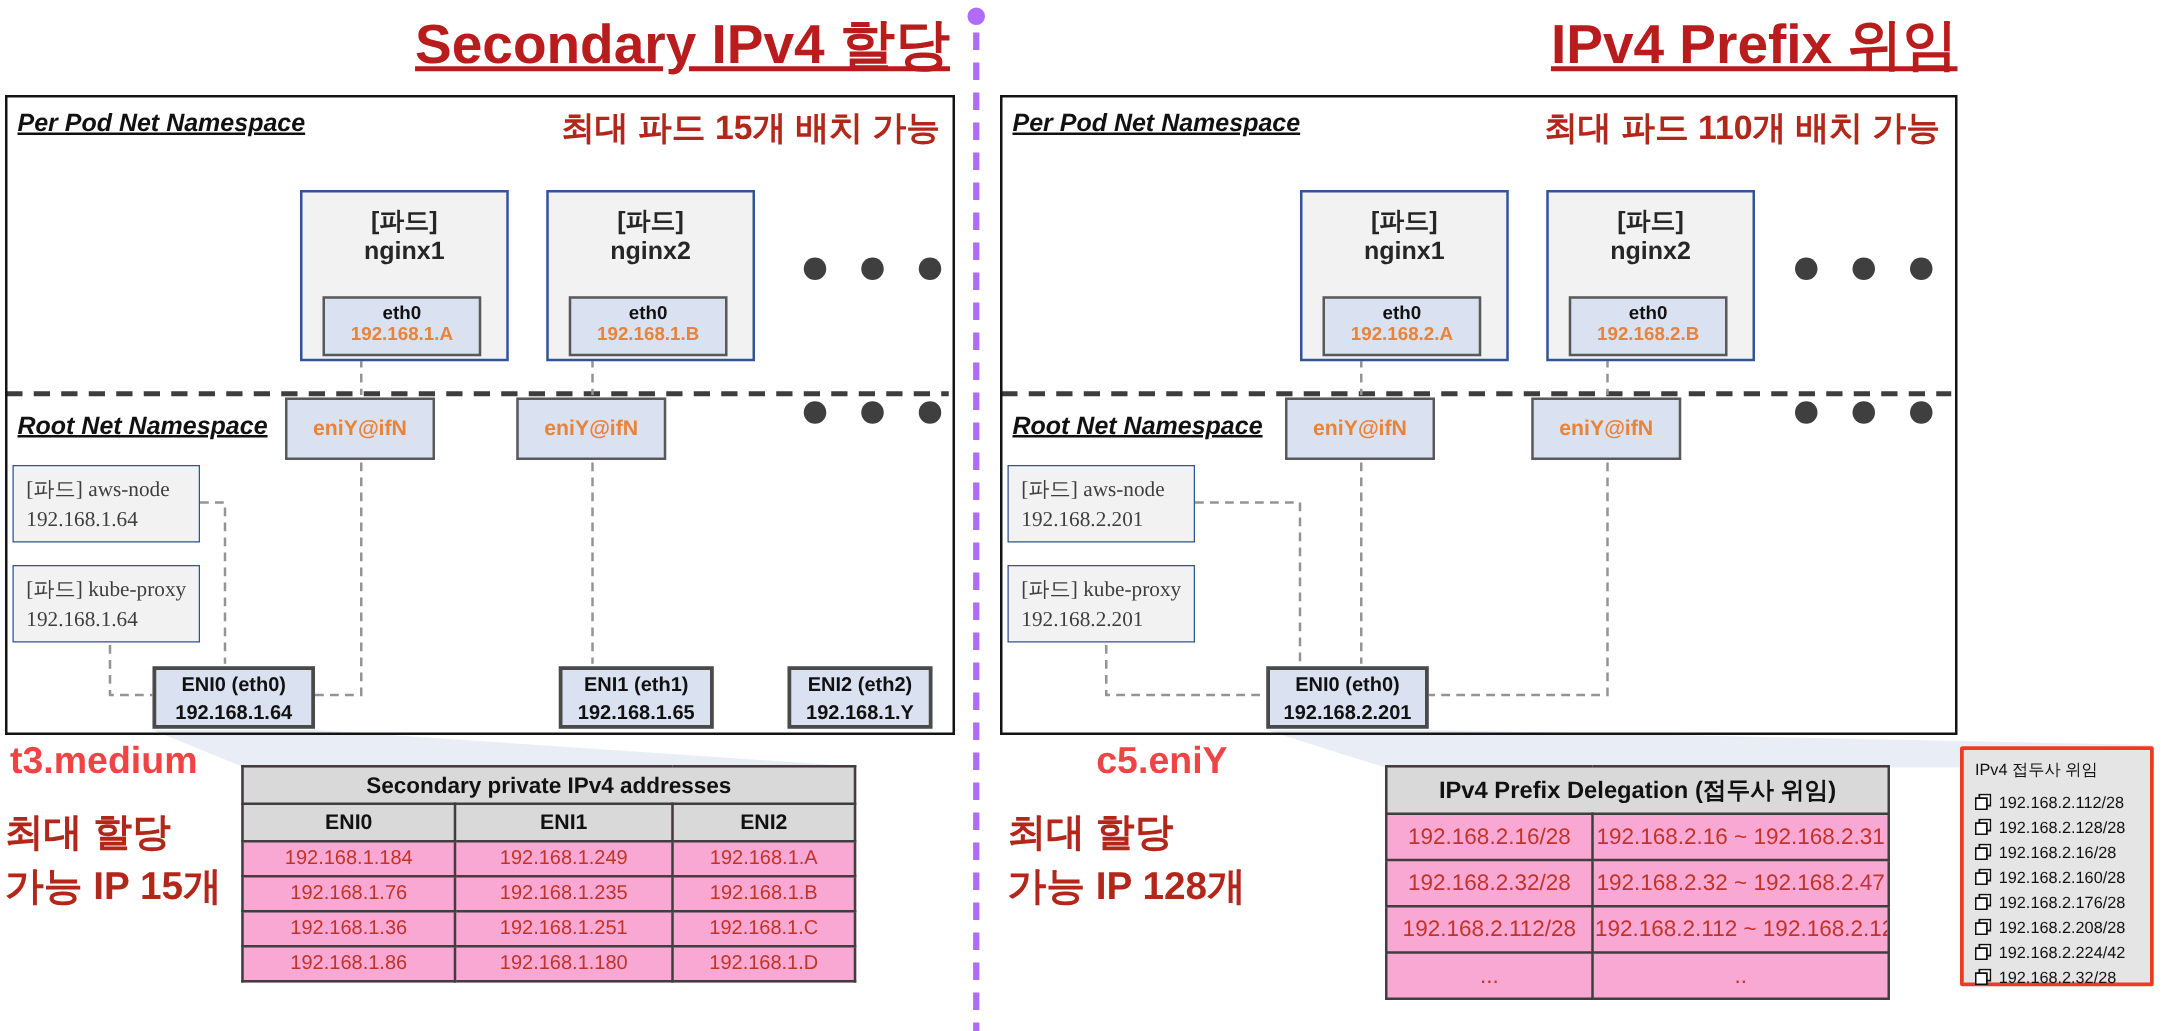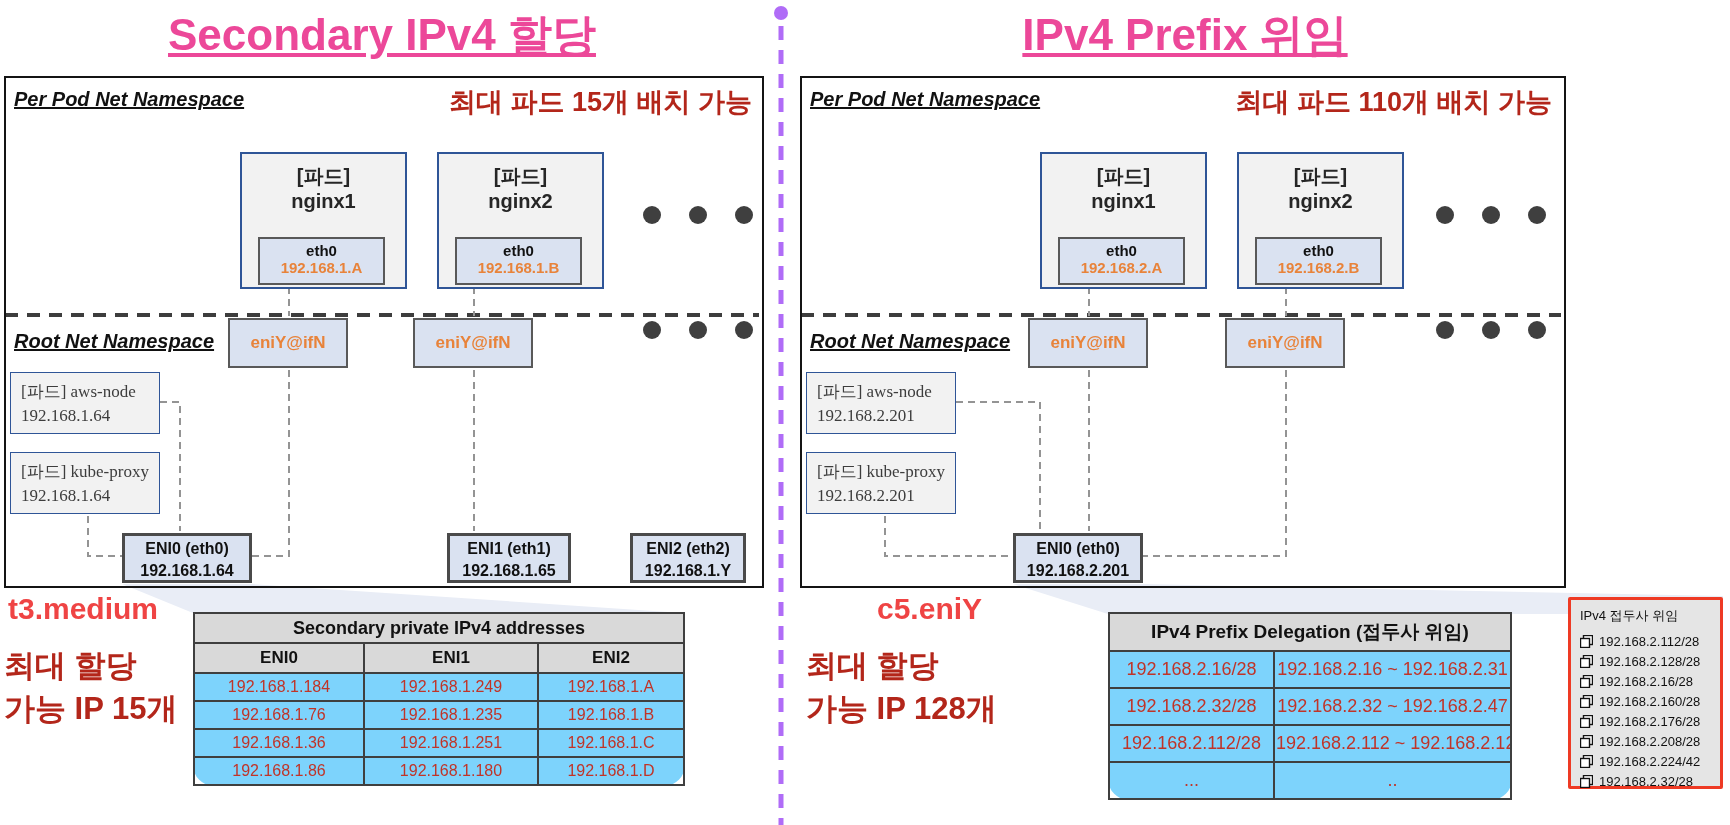--- a/index.html
+++ b/index.html
@@ -1,21 +1,21 @@
 <!DOCTYPE html>
 <html><head>
 <meta charset="utf-8">
 <style>
   html,body{margin:0;padding:0;background:#ffffff;}
   .canvas{position:relative;width:1730px;height:825px;background:#fff;overflow:hidden;
           font-family:"Liberation Sans","DejaVu Sans",sans-serif;color:#1a1a1a;}
   svg.bg{position:absolute;left:0;top:0;width:1730px;height:825px;}
 
-  .half-title{position:absolute;top:6px;text-align:center;font-size:44px;font-weight:bold;
-              color:#ec4899;text-decoration:underline;letter-spacing:0px;}
+  .half-title{position:absolute;top:6px;text-align:right;font-size:44px;font-weight:bold;
+              color:#b91c1c;text-decoration:underline;letter-spacing:0px;}
   .node-box{position:absolute;border:2.5px solid #141414;background:transparent;}
 
   .ns-label{position:absolute;font-size:20px;font-weight:bold;font-style:italic;
             text-decoration:underline;color:#111;}
   .red-note{position:absolute;font-size:27px;font-weight:bold;color:#B3261A;text-align:right;}
   .red-big{position:absolute;font-size:30px;font-weight:bold;color:#ef4444;}
   .red-note2{position:absolute;font-size:31px;font-weight:bold;color:#B3261A;line-height:1.38;}
 
   .pod{position:absolute;width:163px;height:133px;border:2px solid #2F5597;background:#F2F2F2;
        text-align:center;}
@@ -31,21 +31,21 @@
         color:#E8833A;font-weight:600;}
 
   .sys{position:absolute;width:150px;height:62px;box-sizing:border-box;background:#F2F2F2;
        border:1.5px solid #2F5597;font-family:"Liberation Serif","DejaVu Serif",serif;
        font-size:17px;color:#3d3d3d;padding:7px 0 0 10px;line-height:1.4;}
 
   .peni{position:absolute;height:50px;box-sizing:border-box;background:#DAE2F1;
         border:3px solid #4A4A4A;text-align:center;font-size:16px;font-weight:bold;
         color:#111;padding-top:2px;line-height:1.35;}
 
-  table.ipt{position:absolute;border-collapse:collapse;table-layout:fixed;background:#7dd3fc;border-radius:21px;}
+  table.ipt{position:absolute;border-collapse:collapse;table-layout:fixed;background:#f9a8d4;}
   table.ipt td{border:2px solid #3F3F3F;text-align:center;overflow:hidden;white-space:nowrap;}
   td.th{background:#D9D9D9;font-weight:bold;font-size:18px;height:26px;color:#111;}
   tr.subh td{background:#D9D9D9;font-weight:bold;font-size:17px;height:26px;color:#111;}
   table.lt tr.val td{color:#C03428;font-size:16px;height:24px;}
   table.rt td.th{font-size:19px;height:34px;margin-left:24px;}
   table.rt tr.val td{color:#C03428;font-size:18px;height:33px;}
 
   .pf-panel{position:absolute;left:1568px;top:597px;width:155px;height:192px;box-sizing:border-box;
             border:3px solid #EE3A24;background:#e5e5e5;border-radius:2px;padding:7px 0 0 9px;}
   .pf-title{font-size:13px;color:#111;margin-bottom:6px;}

